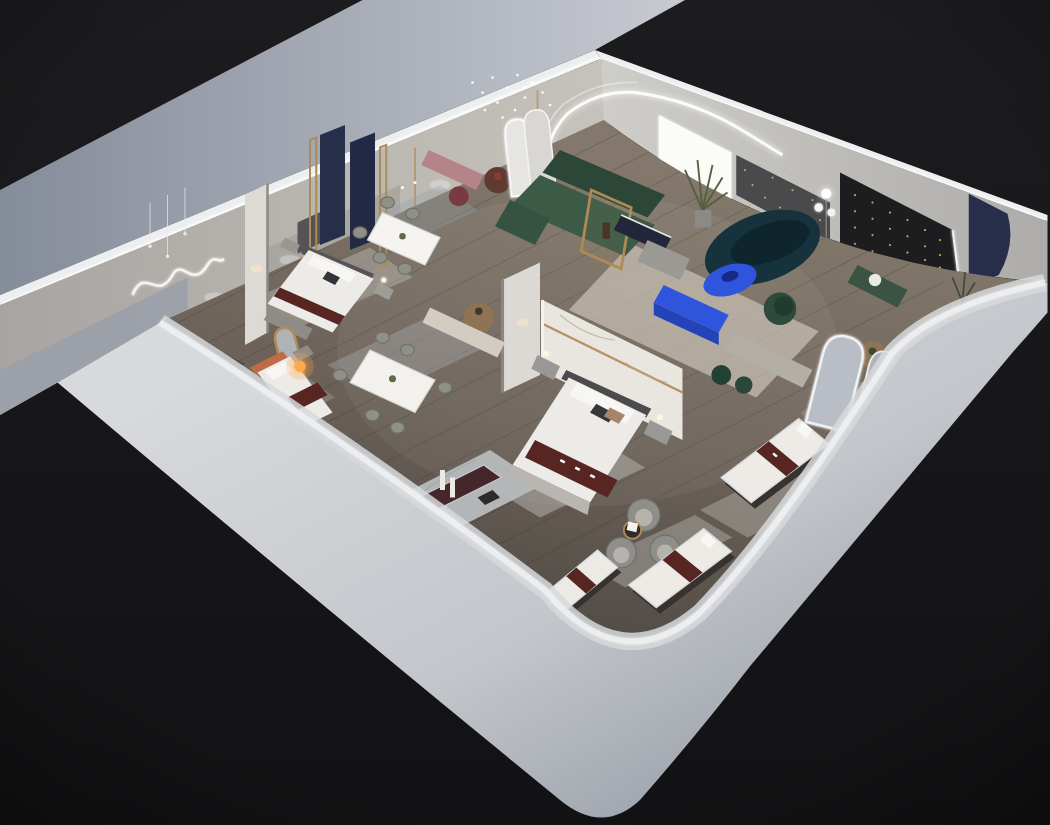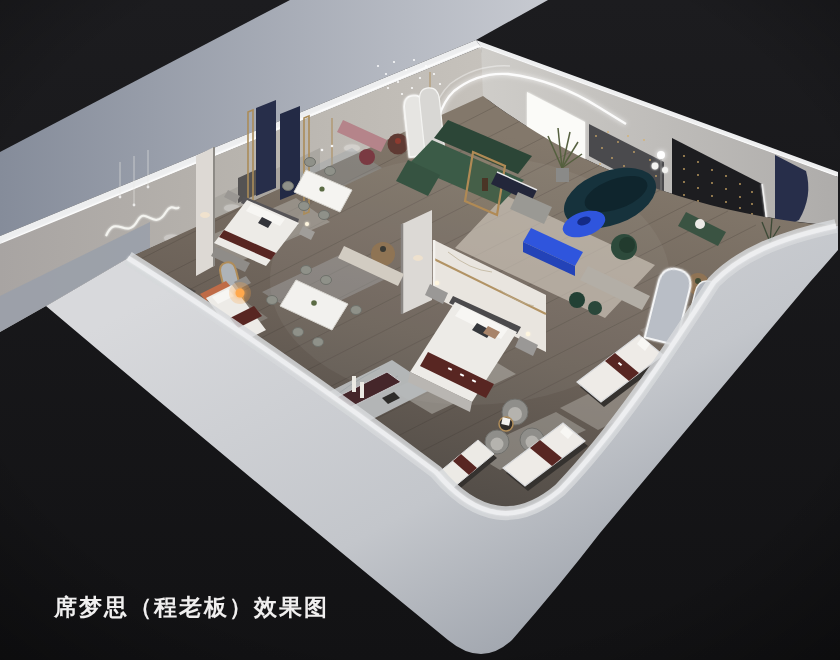--- a/index.html
+++ b/index.html
@@ -411,14 +411,13 @@
     </g>
   </g>
 
   <path d="M128,258 C205,306 330,392 436,472 Q496,544 560,490 C620,428 676,340 714,282 C740,255 780,238 836,226 L838,226 L838,250 Q826,264 810,282 L600,533 Q560,585 512,640 Q482,668 448,640 Q240,470 46,306 Z" fill="url(#frontG)"></path>
   <path d="M128,258 C205,306 330,392 436,472 Q496,544 560,490 C620,428 676,340 714,282 C740,255 780,238 836,226" fill="none" stroke="#d6d8db" stroke-width="14" opacity="0.85"></path>
   <path d="M128,258 C205,306 330,392 436,472 Q496,544 560,490 C620,428 676,340 714,282 C740,255 780,238 836,226" fill="none" stroke="#eff0f2" stroke-width="4.5" opacity="0.95" filter="url(#softglow)"></path>
 
   <rect x="0" y="0" width="840" height="660" fill="url(#vigG)"></rect>
 </svg>
 
-<div id="caption">席梦思（程老板）效果图</div>
 </div>
 
 </body></html>

